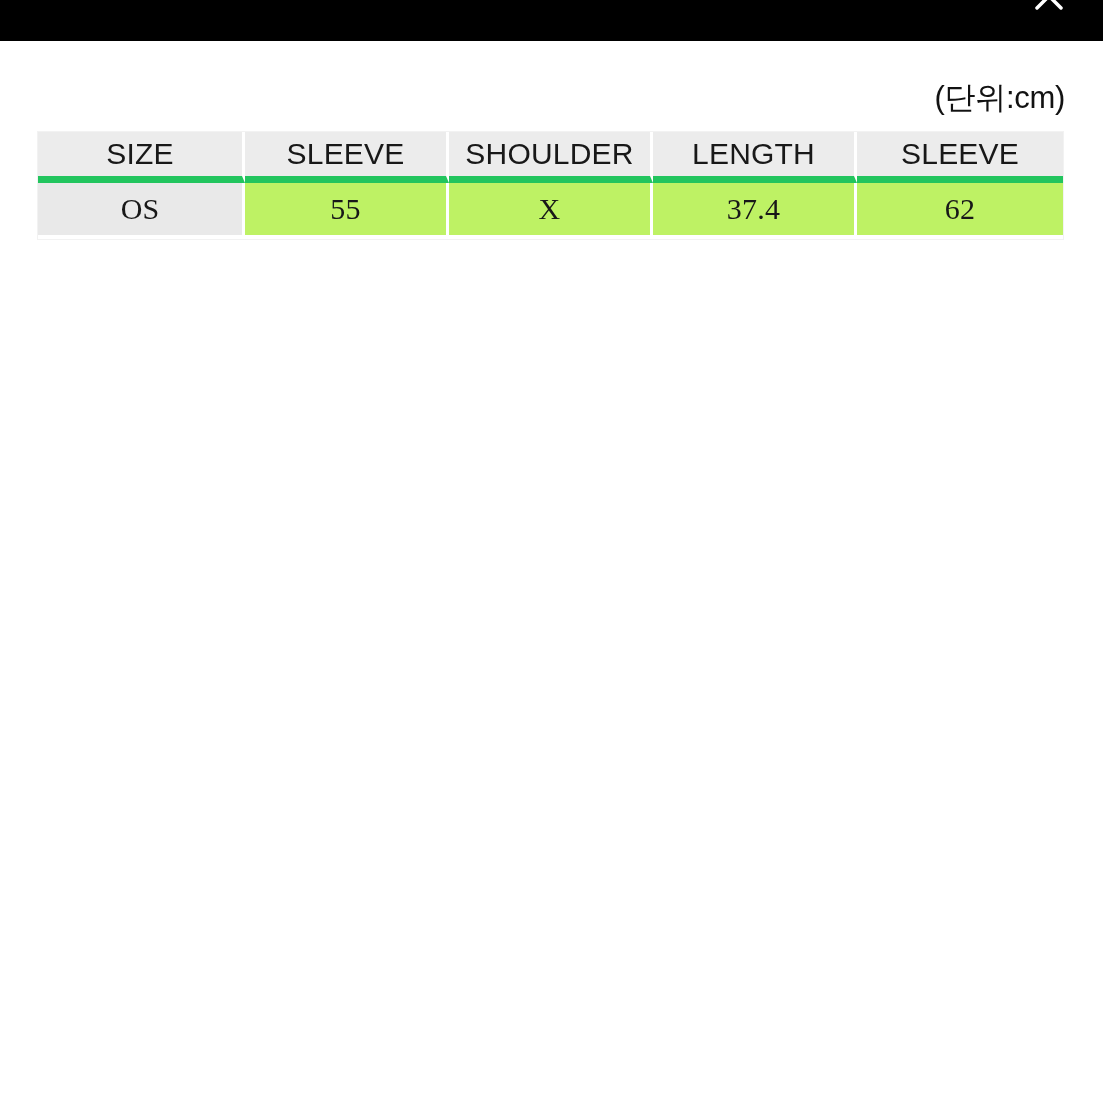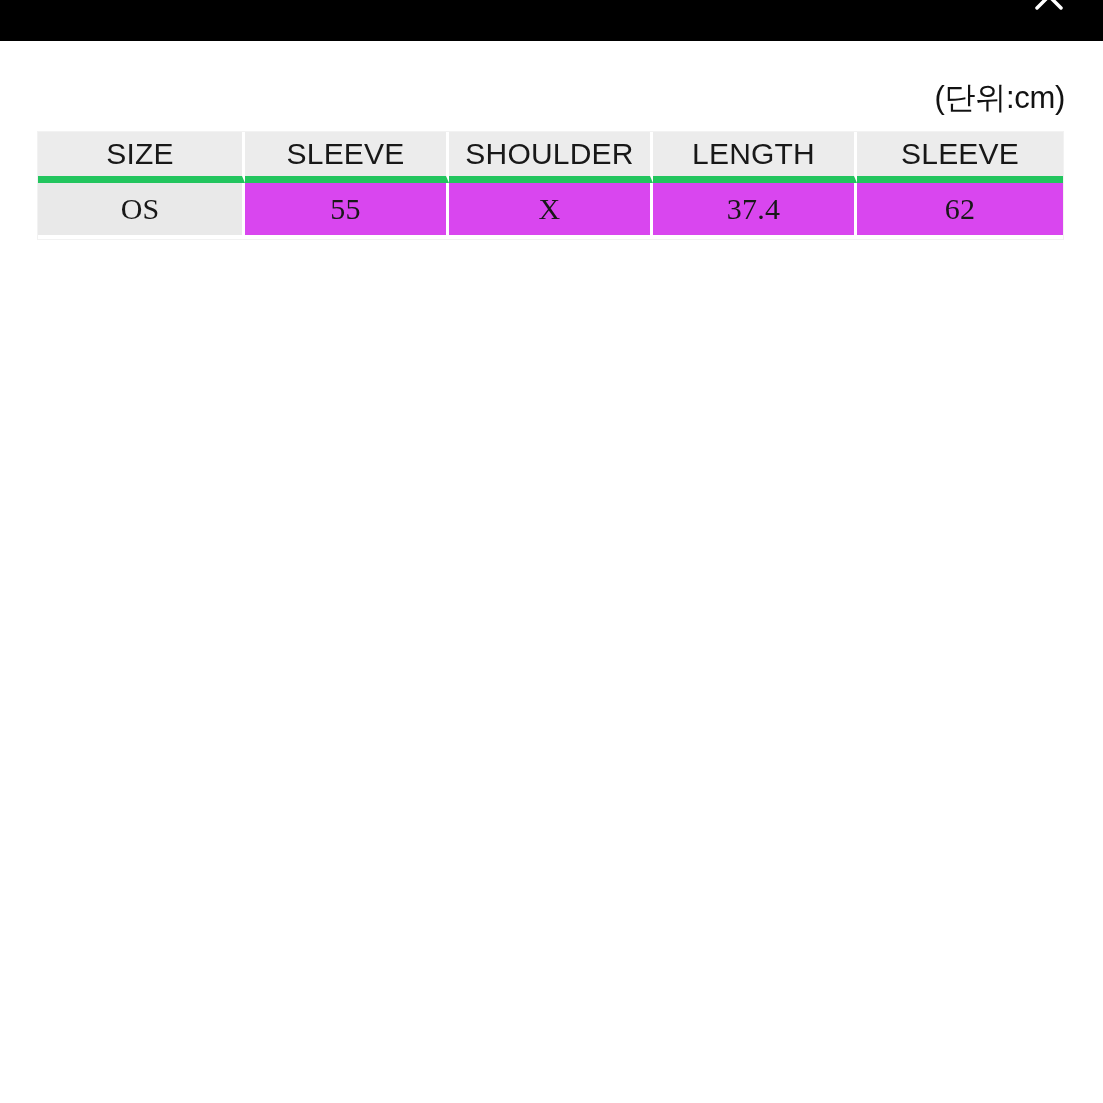--- a/index.html
+++ b/index.html
@@ -83,21 +83,21 @@
   table.size-table th { height: 51px; background: #ececec; }
 
   table.size-table tr th:last-child,
   table.size-table tr td:last-child { border-right: none; }
 
   table.size-table tbody tr:last-child td { border-bottom: none; font-family: Liberation Serif, serif; }
 
   
   table.size-table tbody td.size-col { background: #e9e9e9; }
   
-  table.size-table tbody td.value-col { background: #d946ef; }
+  table.size-table tbody td.value-col { background: #bef264; }
 
   
   col.c0 { width: 207px; }
   col.c1 { width: 204px; }
   col.c2 { width: 204px; }
   col.c3 { width: 204px; }
   col.c4 { width: 206px; }
 
   .tbl-outline {
     position: absolute;

